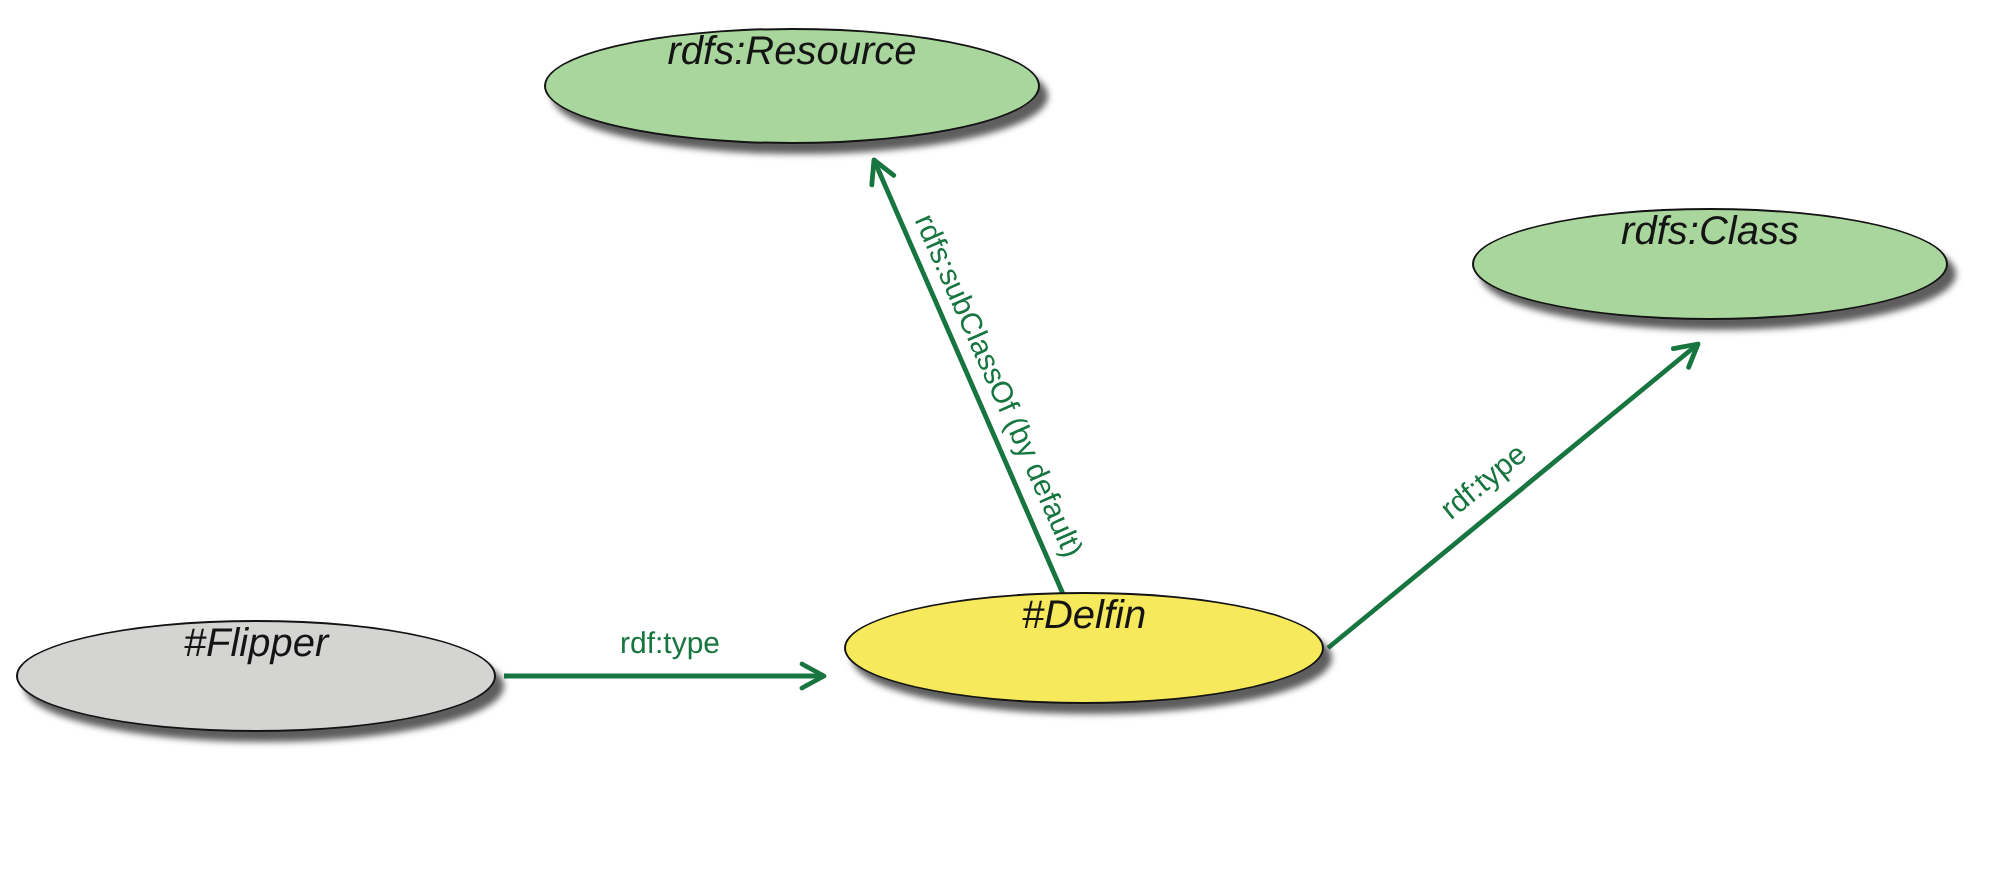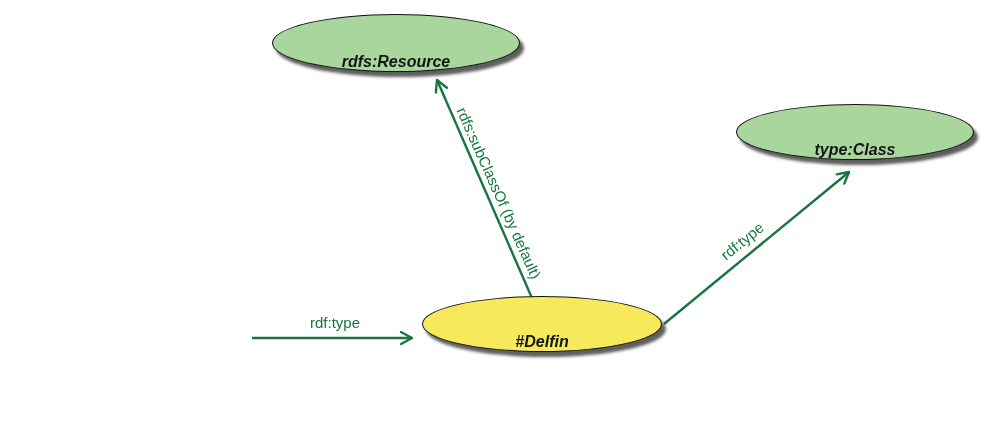--- a/index.html
+++ b/index.html
@@ -32,25 +32,25 @@
     fill: none;
     stroke-width: 2.4;
     stroke-linecap: round;
     stroke-linejoin: round;
   }
   .node {
     position: absolute;
     border: 1.6px solid var(--node-border, #141414);
     border-radius: 50%;
     display: flex;
-    align-items: flex-end;
+    align-items: flex-start;
     justify-content: center;
-    font-weight: bold;
+    font-weight: normal;
     font-style: italic;
-    font-size: 16px;
+    font-size: 20px;
     color: var(--node-text, #141414);
     box-shadow: 4px 5px 3px rgba(40, 40, 40, 0.75);
     box-sizing: border-box;
   }
   .fill-green  { background: var(--node-green,  #a8d69c); }
   .fill-yellow { background: var(--node-yellow, #f6e95c); }
   .fill-gray   { background: var(--node-gray,   #d4d4d2); }
 
   .n-resource { left: 272px; top: 14px;  width: 248px; height: 58px; }
   .n-class    { left: 736px; top: 104px; width: 238px; height: 56px; }
@@ -82,23 +82,26 @@
     <line class="edge" x1="252" y1="338" x2="412" y2="338" marker-end="url(#arrowhead)"></line>
     <line class="edge" x1="535" y1="305" x2="437" y2="80" marker-end="url(#arrowhead)"></line>
     <line class="edge" x1="664" y1="324" x2="849" y2="172" marker-end="url(#arrowhead)"></line>
   </svg>
 
   <div class="node fill-green n-resource">
     <span>rdfs:Resource</span>
   </div>
 
   <div class="node fill-green n-class">
-    <span>type:Class</span>
+    <span>rdfs:Class</span>
   </div>
 
+  <div class="node fill-gray n-flipper">
+    <span>#Flipper</span>
+  </div>
 
   <div class="node fill-yellow n-delfin">
     <span>#Delfin</span>
   </div>
 
   <div class="edge-label el-0">rdf:type</div>
 
   <div class="edge-label el-1">rdfs:subClassOf (by default)</div>
 
   <div class="edge-label el-2">rdf:type</div>

